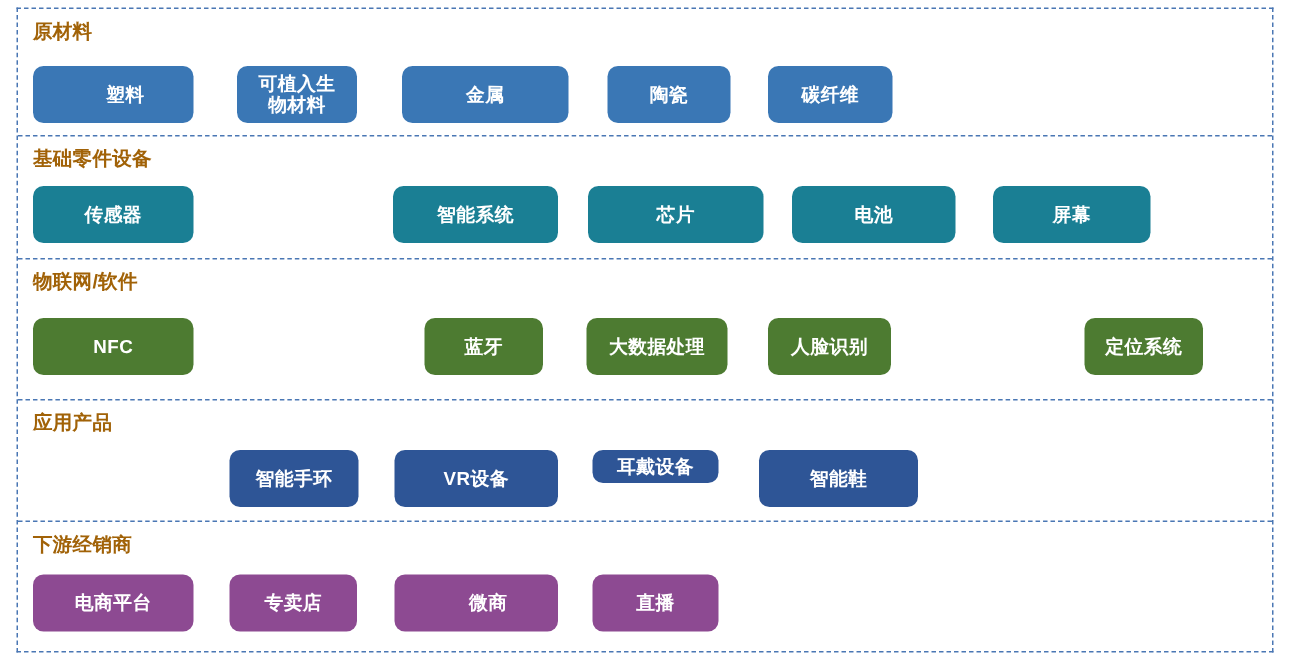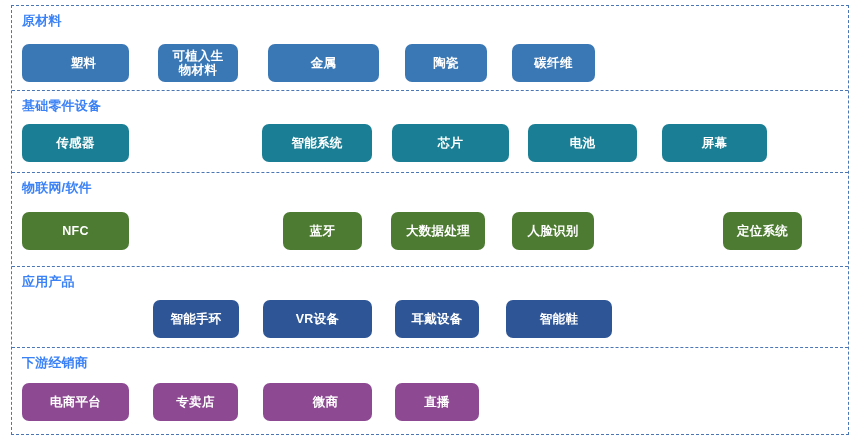--- a/index.html
+++ b/index.html
@@ -34,21 +34,21 @@
   }
   .layer.divided {
     border-bottom: 1px dashed #4a77b4;
   }
   .layer-title {
     position: absolute;
     left: 10px;
     top: 6px;
     font-size: 13px;
     font-weight: bold;
-    color: #3b82f6;
+    color: #a16207;
     letter-spacing: 0.2px;
     white-space: nowrap;
   }
   .node {
     position: absolute;
     display: flex;
     align-items: center;
     justify-content: center;
     text-align: center;
     border-radius: 7px;
@@ -88,21 +88,21 @@
         <div class="node" style="left: 10px; top: 39px; width: 107px; height: 38px; background: rgb(77, 123, 49);">NFC</div>
         <div class="node" style="left: 271px; top: 39px; width: 79px; height: 38px; background: rgb(77, 123, 49);">蓝牙</div>
         <div class="node" style="left: 379px; top: 39px; width: 94px; height: 38px; background: rgb(77, 123, 49);">大数据处理</div>
         <div class="node" style="left: 500px; top: 39px; width: 82px; height: 38px; background: rgb(77, 123, 49);">人脸识别</div>
         <div class="node" style="left: 711px; top: 39px; width: 79px; height: 38px; background: rgb(77, 123, 49);">定位系统</div>
       </div>
       <div class="layer divided" style="top: 261px; height: 81px; border-bottom-color: rgb(74, 119, 180);">
         <div class="layer-title">应用产品</div>
         <div class="node" style="left: 141px; top: 33px; width: 86px; height: 38px; background: rgb(46, 85, 150);">智能手环</div>
         <div class="node" style="left: 251px; top: 33px; width: 109px; height: 38px; background: rgb(46, 85, 150);">VR设备</div>
-        <div class="node" style="left: 383px; top: 33px; width: 84px; height: 38px; background: rgb(46, 85, 150);">耳戴设备</div>
+        <div class="node" style="left: 383px; top: 33px; width: 84px; height: 22px; background: rgb(46, 85, 150);">耳戴设备</div>
         <div class="node" style="left: 494px; top: 33px; width: 106px; height: 38px; background: rgb(46, 85, 150);">智能鞋</div>
       </div>
       <div class="layer" style="top: 342px; height: 88px;">
         <div class="layer-title">下游经销商</div>
         <div class="node" style="left: 10px; top: 35px; width: 107px; height: 38px; background: rgb(141, 74, 146);">电商平台</div>
         <div class="node" style="left: 141px; top: 35px; width: 85px; height: 38px; background: rgb(141, 74, 146);">专卖店</div>
         <div class="node" style="left: 251px; top: 35px; width: 109px; height: 38px; background: rgb(141, 74, 146); padding-left: 20px;">微商</div>
         <div class="node" style="left: 383px; top: 35px; width: 84px; height: 38px; background: rgb(141, 74, 146);">直播</div>
       </div>
     </div>

